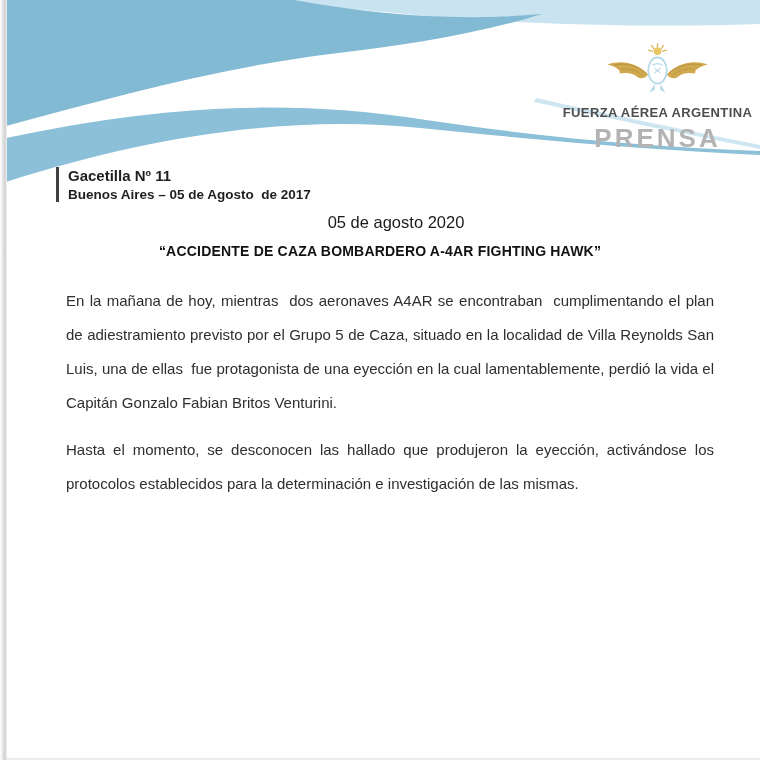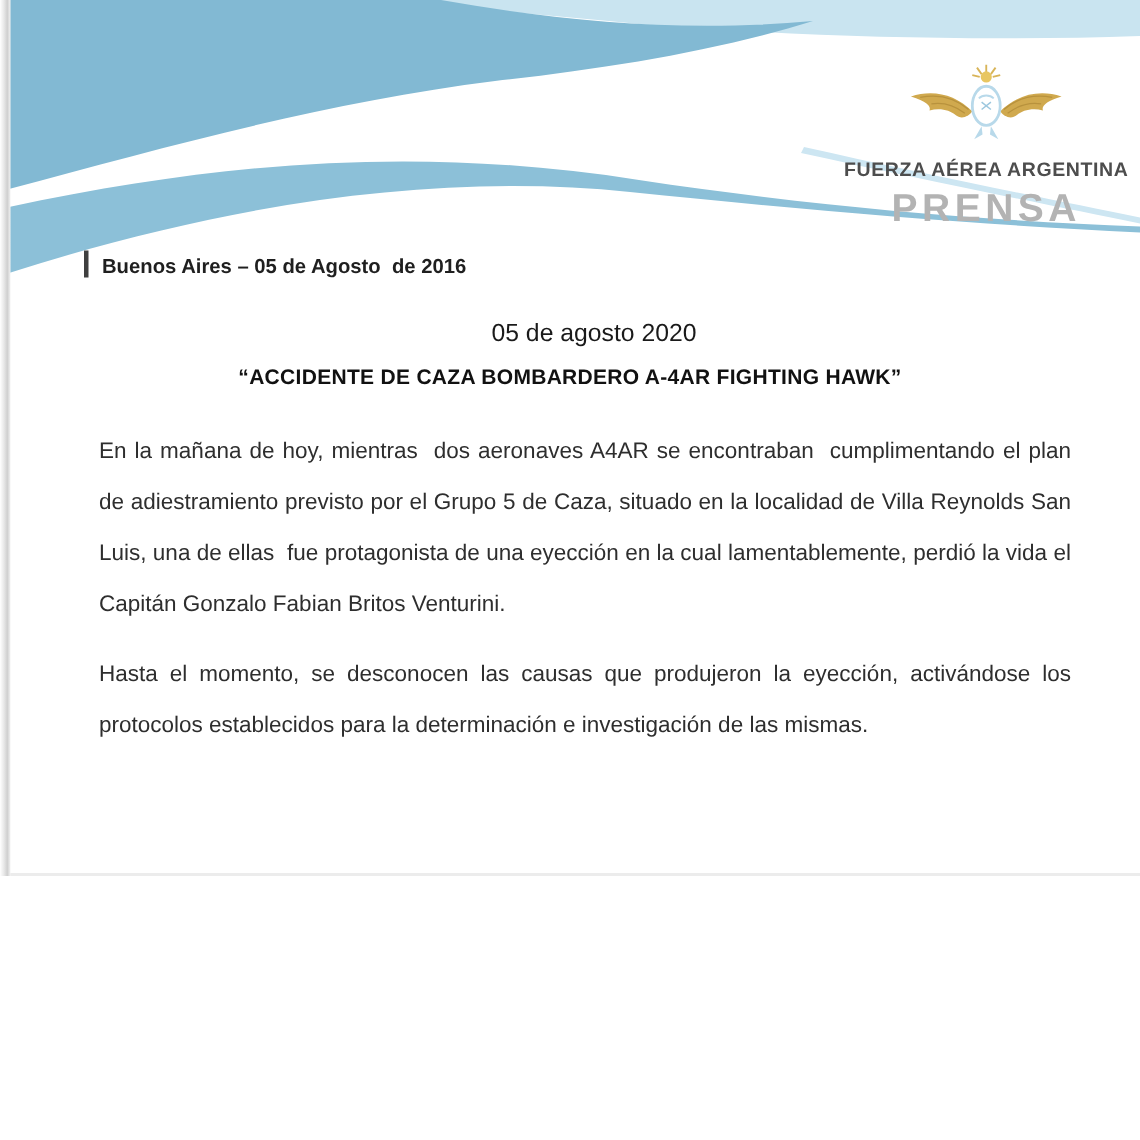--- a/index.html
+++ b/index.html
@@ -1,17 +1,17 @@
 <!DOCTYPE html>
 <html><head>
 <meta charset="utf-8">
 <style>
   html,body { margin:0; padding:0; background:#fff; }
   .page {
-    position:relative; width:760px; height:584px; background:#ffffff;
+    position:relative; width:760px; height:760px; background:#ffffff;
     overflow:hidden; font-family:"Liberation Sans","DejaVu Sans",sans-serif;
   }
   .left-strip {
     position:absolute; left:0; top:0; width:7px; height:760px; z-index:6;
     background:linear-gradient(to right,#ffffff 0%,#e6e6e6 40%,#cfcfcf 70%,#f3f3f3 100%);
   }
   .bottom-edge {
     position:absolute; left:0; bottom:0; width:760px; height:2px; background:#ececec; z-index:5;
   }
   .header-wave { position:absolute; top:0; left:6px; width:754px; height:190px; z-index:1; }
@@ -88,25 +88,26 @@
       <path d="M80 50 L90 42 M80 42 L90 50" stroke="#9cc7de" stroke-width="1.6"></path>
 
       <path d="M80 68 L72 82 L81 77 Z" fill="#b8d9ea"></path>
       <path d="M90 68 L98 82 L89 77 Z" fill="#b8d9ea"></path>
     </svg>
     <div class="org-name">FUERZA AÉREA ARGENTINA</div>
     <div class="press-label">PRENSA</div>
   </div>
 
   <div class="gazette">
-    <div class="gazette-date">Buenos Aires – 05 de Agosto  de 2016</div>
+    <div class="gazette-number">Gacetilla Nº 11</div>
+    <div class="gazette-date">Buenos Aires – 05 de Agosto  de 2017</div>
   </div>
 
   <div class="dateline">05 de agosto 2020</div>
 
   <h1 class="headline">“ACCIDENTE DE CAZA BOMBARDERO A-4AR FIGHTING HAWK”</h1>
 
   <div class="body-text">
     <p>En la mañana de hoy, mientras  dos aeronaves A4AR se encontraban  cumplimentando el plan de adiestramiento previsto por el Grupo 5 de Caza, situado en la localidad de Villa Reynolds San Luis, una de ellas  fue protagonista de una eyección en la cual lamentablemente, perdió la vida el Capitán Gonzalo Fabian Britos Venturini.</p>
-    <p>Hasta el momento, se desconocen las causas que produjeron la eyección, activándose los protocolos establecidos para la determinación e investigación de las mismas.</p>
+    <p>Hasta el momento, se desconocen las hallado que produjeron la eyección, activándose los protocolos establecidos para la determinación e investigación de las mismas.</p>
   </div>
 
 </div>
 
 </body></html>

